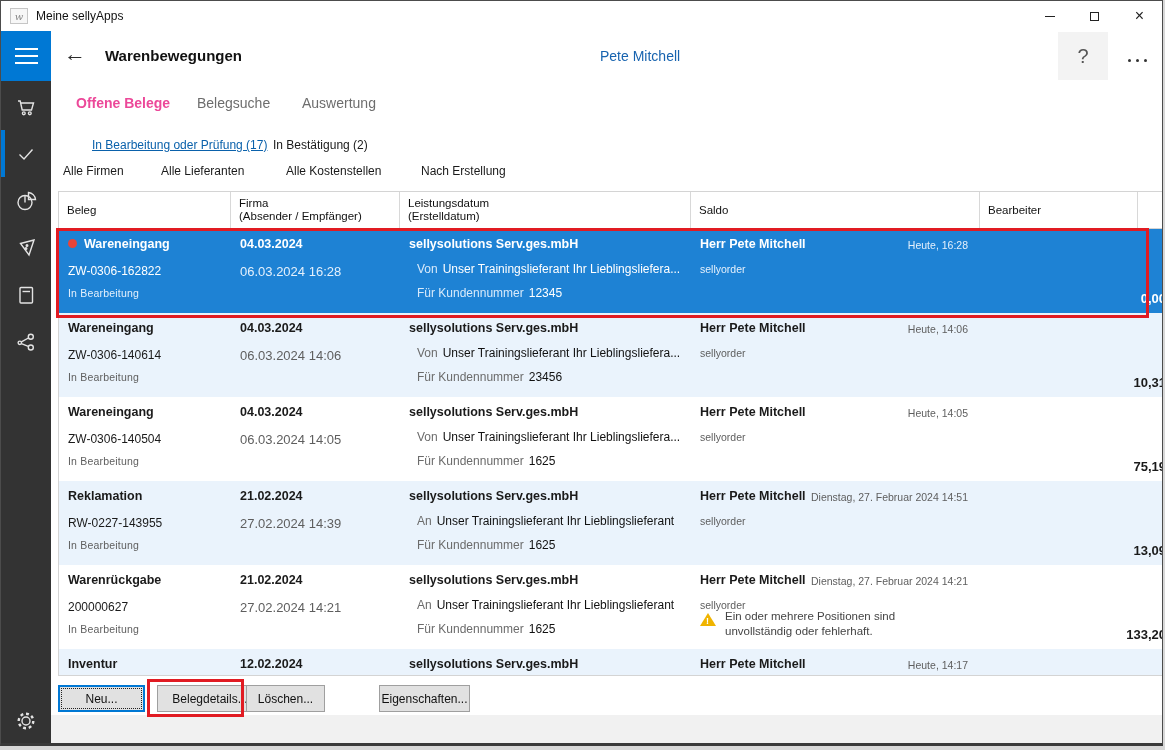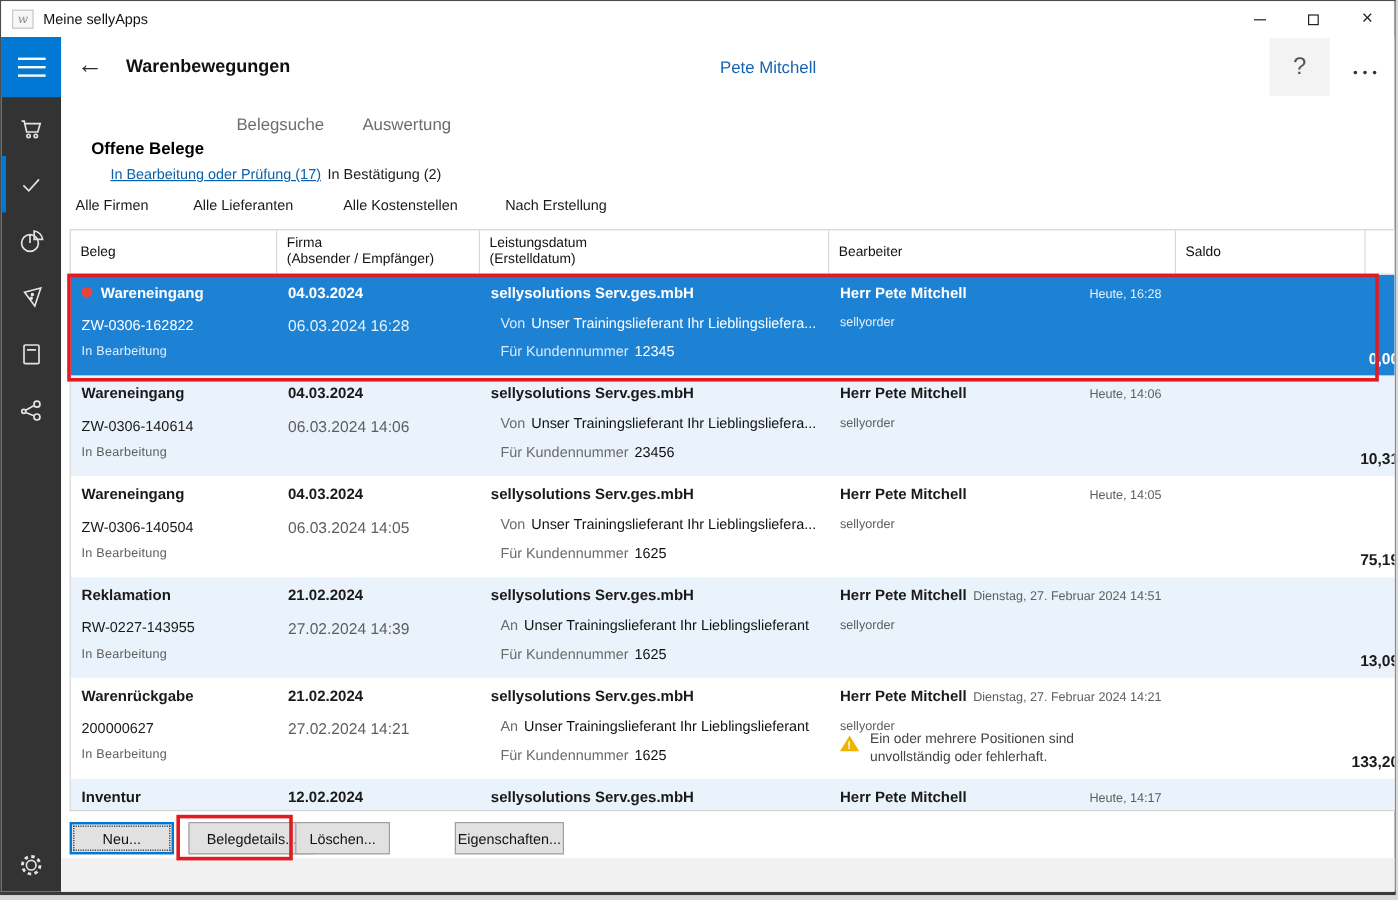--- a/index.html
+++ b/index.html
@@ -34,21 +34,21 @@
   .back { position:absolute; left:13px; top:8px; font-size:22px; color:#2b2b2b; cursor:pointer; line-height:1.4; }
   .page-title { position:absolute; left:54px; top:16px; font-size:15px; font-weight:bold; color:#111; }
   .user { position:absolute; left:549px; top:17px; font-size:14px; color:var(--username,#1763af); cursor:pointer; }
   .help-tile { position:absolute; left:1007px; top:1px; width:50px; height:48px; background:#f3f3f3;
                display:flex; align-items:center; justify-content:center; font-size:20px; color:#555; cursor:pointer; }
   .more { position:absolute; left:1073px; top:24px; display:flex; gap:5px; cursor:pointer; padding:4px; }
   .more i { width:3px; height:3px; border-radius:50%; background:#333; }
 
   .tabs { position:absolute; top:64px; left:0; height:26px; width:100%; }
   .tab { position:absolute; top:0; font-size:14px; color:#6d6d6d; cursor:pointer; white-space:nowrap; }
-  .tab.selected { color:#000000; font-weight:bold;margin-top:20px; }
+  .tab.selected { color:#ec4899; font-weight:bold; }
   .tab-1 { left:25px; } .tab-2 { left:146px; } .tab-3 { left:251px; }
 
   .flink { position:absolute; font-size:12px; color:#1a1a1a; cursor:pointer; white-space:nowrap; }
   .flink.selected { color:var(--link,#0a61ab); text-decoration:underline; }
   .filters1 { position:absolute; top:107px; left:0; height:18px; width:100%; }
   .fs-1 { left:12px;margin-left:29px; } .fs-2 { left:222px; }
   .filters2 { position:absolute; top:133px; left:0; height:18px; width:100%; }
   .fd-1 { left:12px; } .fd-2 { left:110px; } .fd-3 { left:235px; } .fd-4 { left:370px; }
 
   
@@ -225,24 +225,24 @@
           </div>
         <div class="th">
             <span>Firma</span>
             <span>(Absender / Empfänger)</span>
           </div>
         <div class="th">
             <span>Leistungsdatum</span>
             <span>(Erstelldatum)</span>
           </div>
         <div class="th">
+            <span>Saldo</span>
+          </div>
+        <div class="th">
             <span>Bearbeiter</span>
-          </div>
-        <div class="th">
-            <span>Saldo</span>
           </div>
         <div class="th th-fill"></div>
       </div>
       <div class="tbody">
         <div class="rows">
 
           <div class="t-row selected">
             <div class="cell c1">
               <div class="l1"><span class="dot"></span><span>Wareneingang</span></div>
               <div class="l2">ZW-0306-162822</div>

